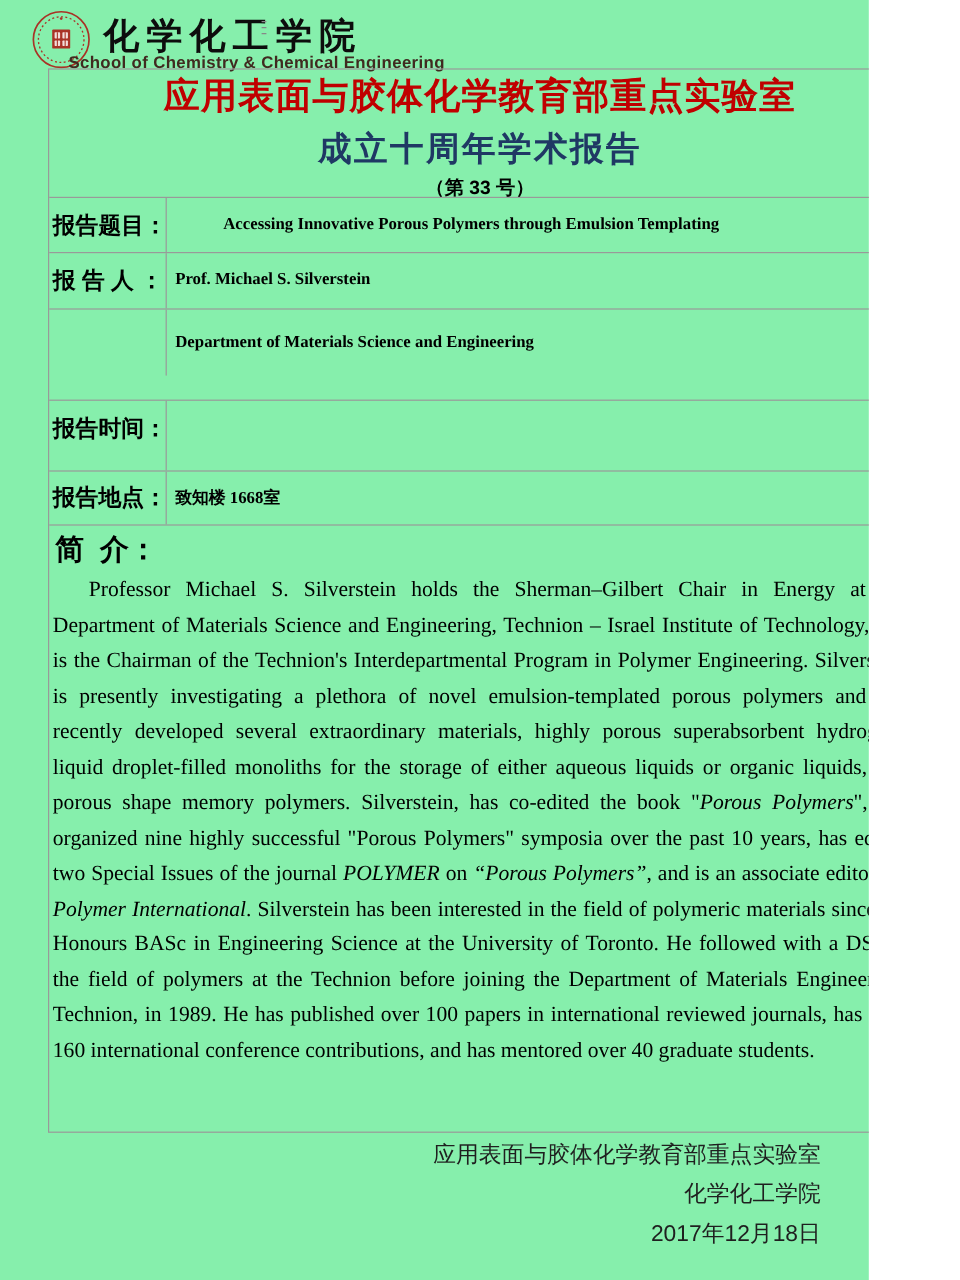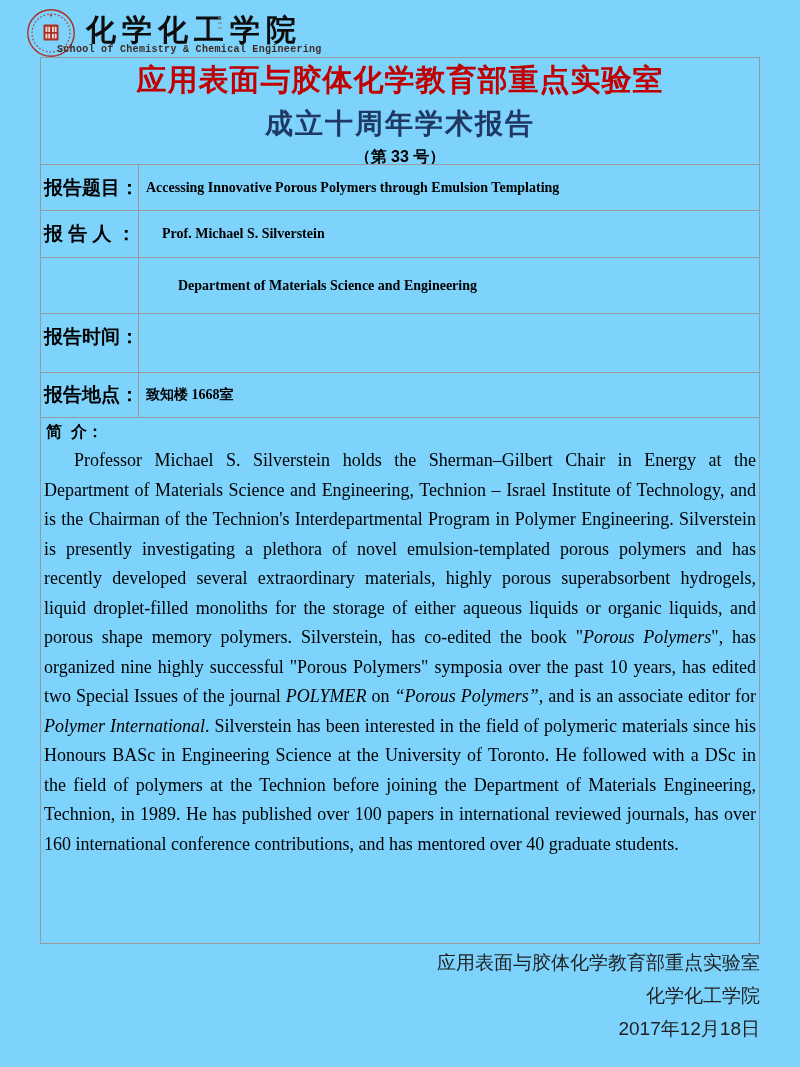--- a/index.html
+++ b/index.html
@@ -1,50 +1,50 @@
 <!DOCTYPE html>
 <html><head>
 <meta charset="utf-8">
 <style>
   html,body{margin:0;padding:0;background:#fff;}
-  .page{position:relative;width:800px;height:1067px;background:#7dd3fc;overflow:hidden;
+  .page{position:relative;width:724px;height:1067px;background:#86efac;overflow:hidden;
         font-family:"Liberation Sans",sans-serif;color:#000;}
 
   
   .seal{position:absolute;left:26px;top:8px;width:50px;height:50px;}
   .calligraphy{position:absolute;left:86px;top:10px;font-size:30px;font-weight:900;
                letter-spacing:6px;color:#0d0d0d;font-family:"Liberation Serif",serif;}
   .logo-annotation{position:absolute;left:216px;top:16px;width:8px;height:20px;}
-  .logo-en{position:absolute;left:57px;top:44px;font-size:10px;font-weight:700;
-           letter-spacing:.3px;color:#402a20;font-family:Liberation Mono, monospace;}
+  .logo-en{position:absolute;left:57px;top:44px;font-size:14px;font-weight:700;
+           letter-spacing:.3px;color:#402a20;font-family:Liberation Sans, sans-serif;}
 
   
   .main-box{position:absolute;left:40px;top:57px;width:720px;height:887px;
             border:1px solid #999;box-sizing:border-box;display:flex;flex-direction:column;}
   .title-block{height:106px;box-sizing:border-box;display:flex;flex-direction:column;
                justify-content:center;align-items:center;gap:4px;padding-top:6px;}
   .title-red{font-size:30px;font-weight:800;color:#C00000;letter-spacing:1px;}
   .title-blue{font-size:28px;font-weight:700;color:#1F3864;letter-spacing:2px;}
   .title-no{font-size:16px;font-weight:700;color:#000;}
 
   .info-row{display:flex;box-sizing:border-box;border-top:1px solid #999;align-items:center;}
   .label-cell{width:98px;flex:0 0 98px;align-self:stretch;box-sizing:border-box;
               border-right:1px solid #999;display:flex;align-items:center;
               padding-left:3px;font-size:19px;font-weight:800;white-space:pre;}
   .value-cell{flex:1;padding-left:7px;font-size:14px;font-weight:700;
               font-family:"Liberation Serif",serif;}
-  .r1{height:46px;} .r2{height:47px;gap:16px;} .r3{height:56px;gap:32px;} .r4{height:59px;align-items:center;}
+  .r1{height:46px;gap:40px;} .r2{height:47px;} .r3{height:56px;} .r4{height:59px;align-items:center;margin-top:20px;}
   .r4 .value-cell{padding-top:12px;} .r4 .label-cell{align-items:flex-start;padding-top:10px;}
   .r5{height:45px;}
   .dept-line{line-height:25px;}
 
   
   .intro{flex:1;border-top:1px solid #999;box-sizing:border-box;padding:4px 3px 0 3px;
          overflow:hidden;}
-  .intro-label{font-size:16px;font-weight:800;white-space:pre;padding-left:2px;}
+  .intro-label{font-size:24px;font-weight:800;white-space:pre;padding-left:2px;}
   .intro-text{margin:3px 0 0 0;font-family:"Liberation Serif",serif;font-size:18px;
               line-height:29.5px;text-align:justify;text-indent:30px;color:#000;}
   .intro-text .it{font-style:italic;}
 
   
   .footer{position:absolute;left:0;right:40px;top:946px;text-align:right;
           font-size:19px;line-height:33px;color:#1f1f1f;font-weight:400;}
 </style>
 </head>
 <body>

